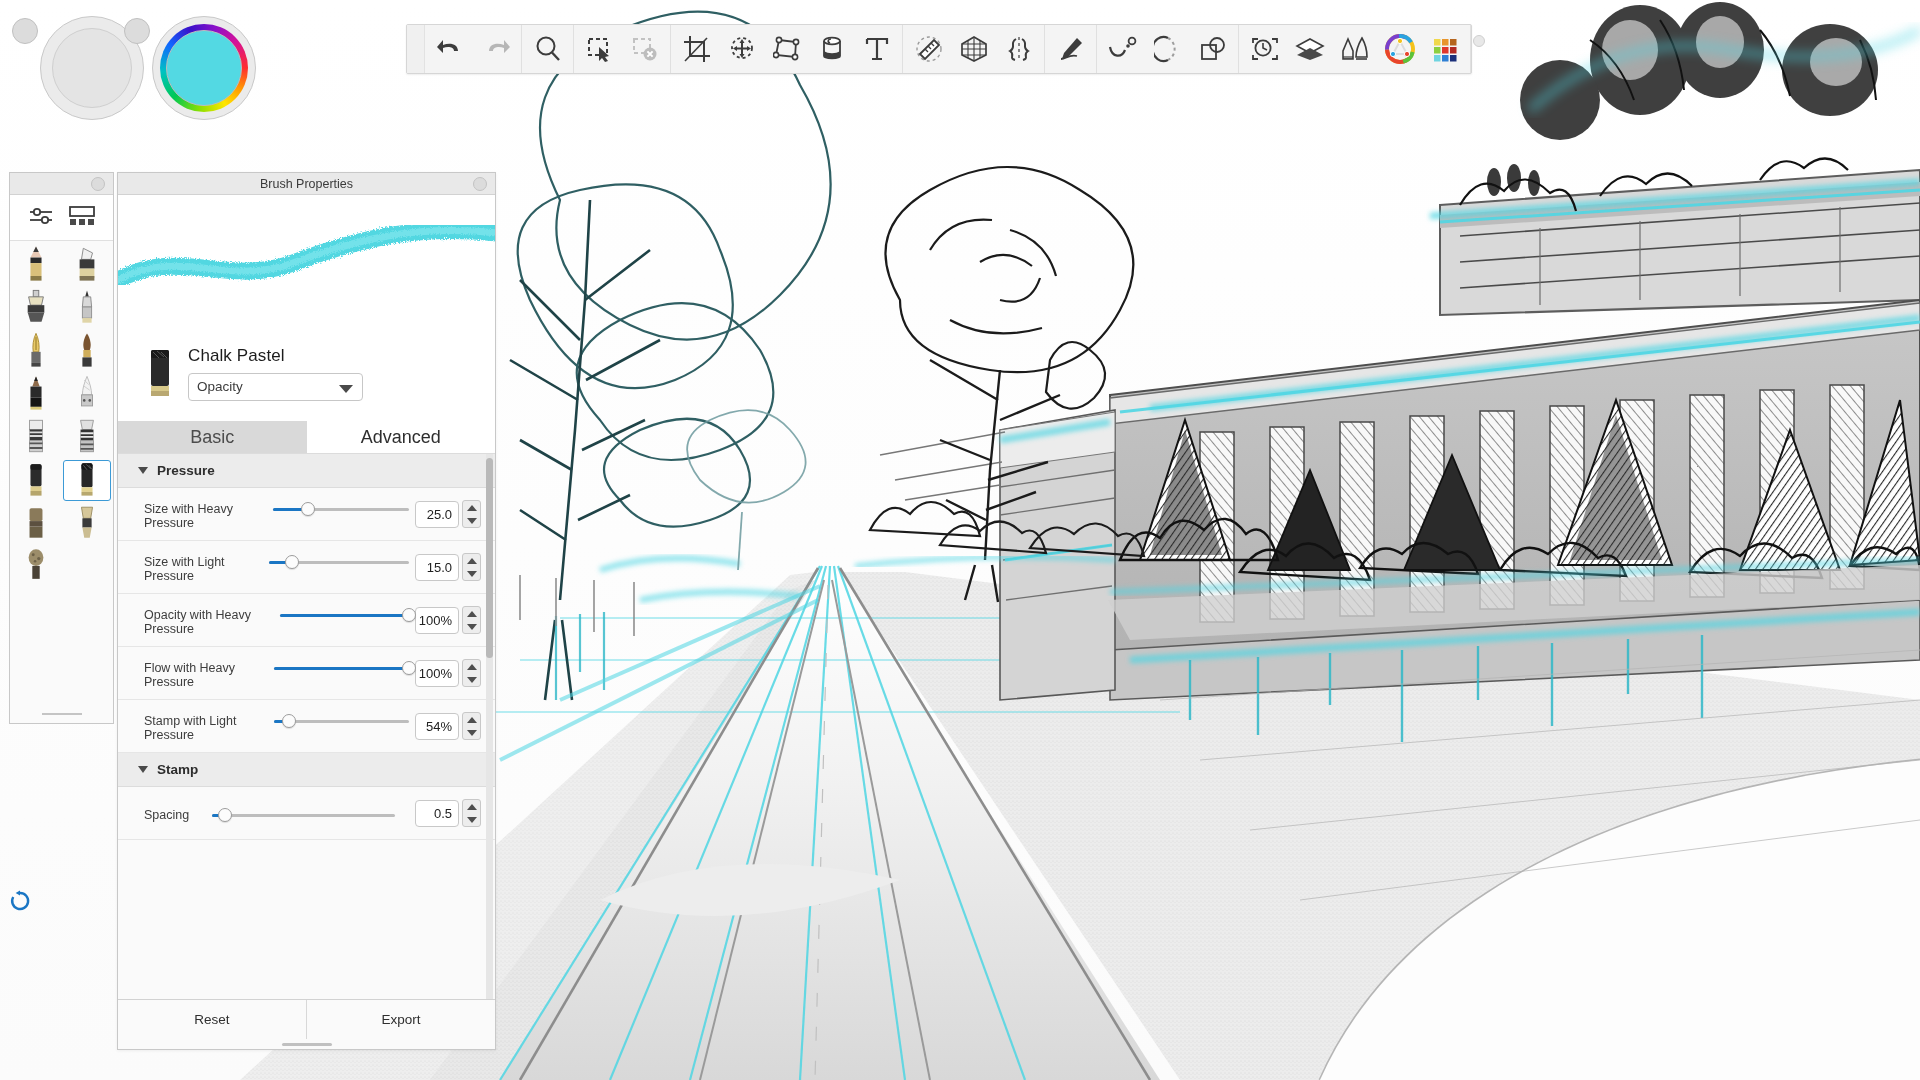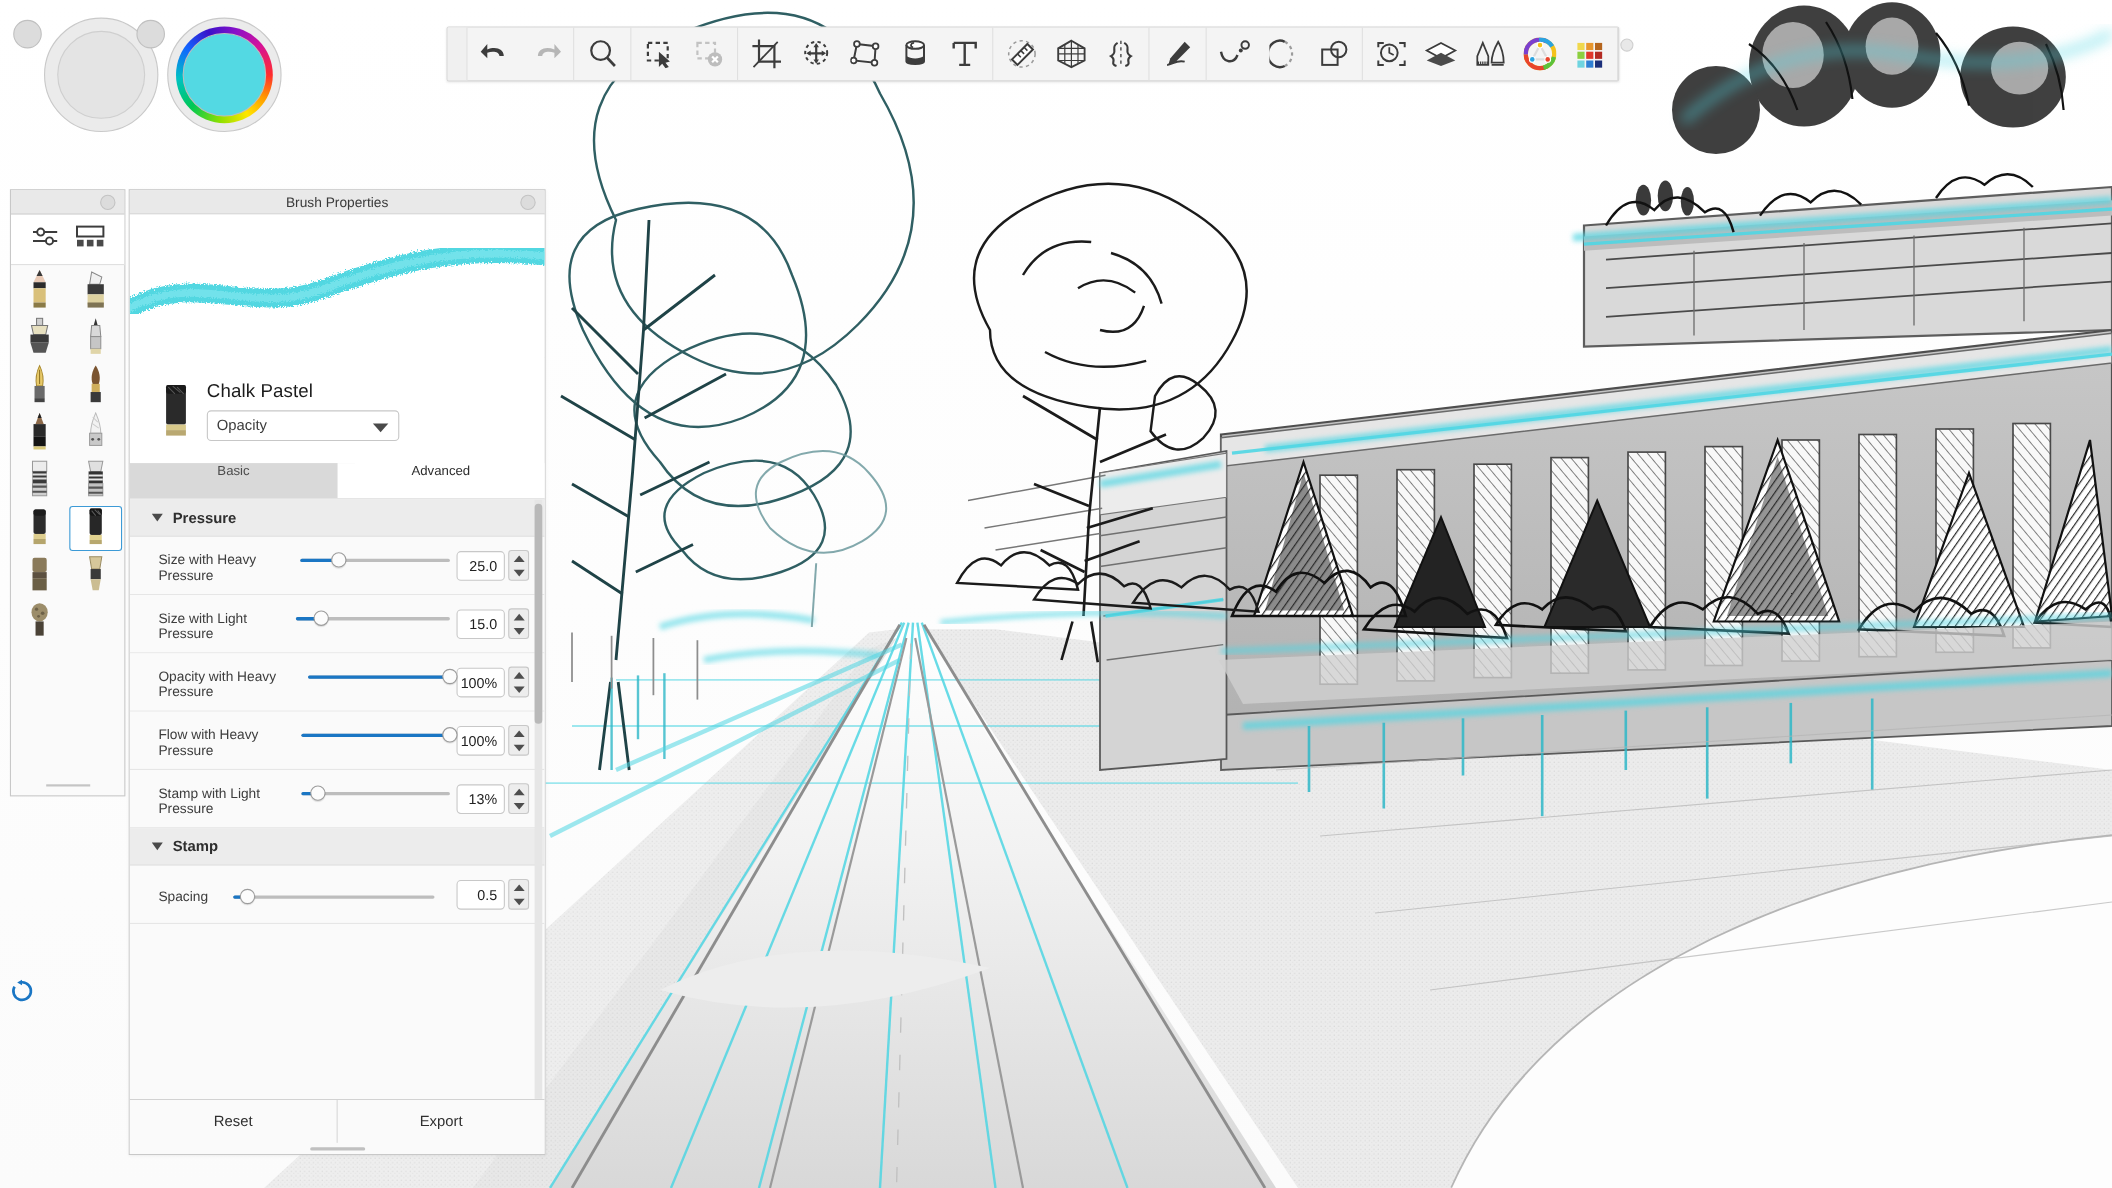--- a/index.html
+++ b/index.html
@@ -121,22 +121,22 @@
     font-size:13.5px; color:#3c3c3c; position:relative; cursor:pointer;
   }
   #brush-variant .caret {
     position:absolute; right:9px; top:11px;
     width:0; height:0; border-left:7px solid transparent; border-right:7px solid transparent;
     border-top:8px solid #4a4a4a;
   }
 
   #tabs { height:32px; display:flex; background:#fff; }
   .tab {
-    flex:1; display:flex; justify-content:center;
-    font-size:12px; cursor:pointer; position:relative;
+    flex:1; display:flex; align-items:center; justify-content:center;
+    font-size:18px; cursor:pointer; position:relative;
   }
   .tab.inactive { background:#d9d9d9; color:#4c4c4c; }
   .tab.inactive::after {
     content:""; position:absolute; right:-16px; top:0; width:16px; height:100%;
     background:linear-gradient(to bottom right, #d9d9d9 49%, transparent 51%);
   }
   .tab.active { background:#fff; color:#2e2e2e; }
 
   #params-scroll {
     flex:1; overflow:hidden; position:relative; background:#fafafa;
@@ -944,21 +944,21 @@
           </div>
           <div class="param-row">
             <div class="param-left">
               <div class="param-label">Stamp with Light Pressure</div>
               <div class="slider">
                 <div class="track"></div>
                 <div class="fill" style="width:11%"></div>
                 <div class="thumb" style="left:11%"></div>
               </div>
             </div>
-            <div class="value-box">13%</div>
+            <div class="value-box">54%</div>
             <div class="spinner">
               <span class="spin-up"></span>
               <span class="spin-dn"></span>
             </div>
           </div>
           <div class="section-head">
             <span class="tri"></span>
             <span>Stamp</span>
           </div>
           <div class="param-row">

